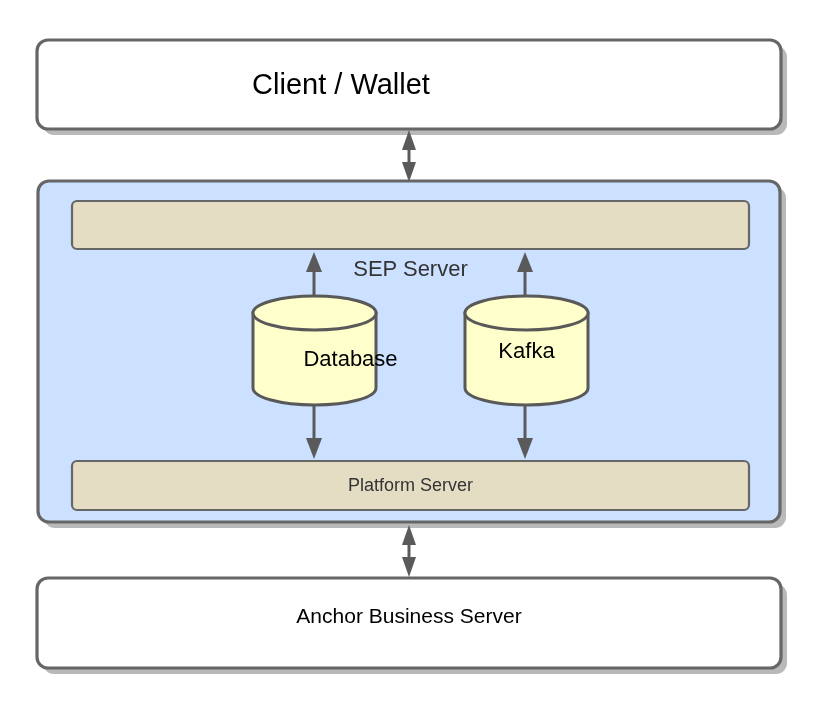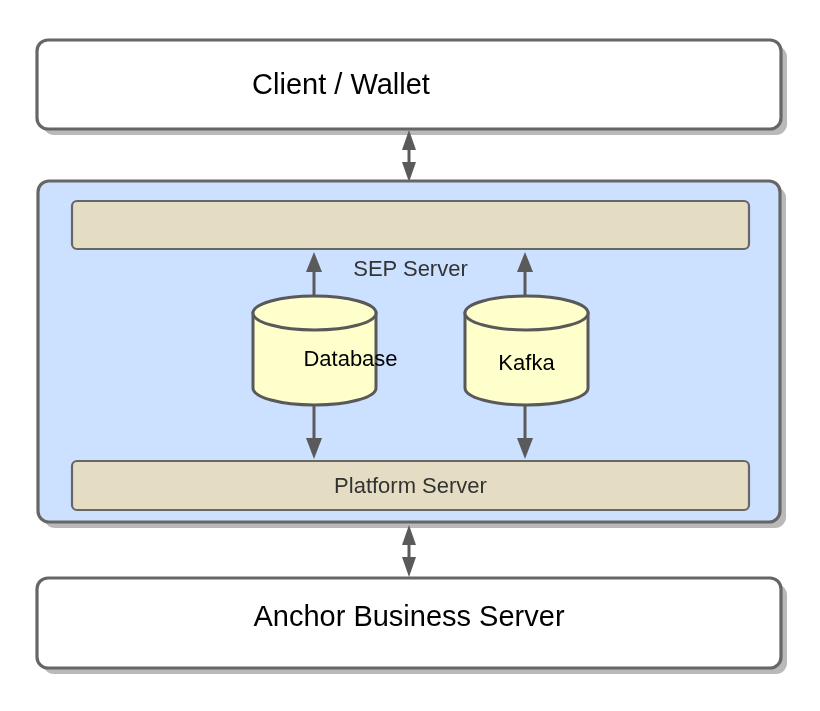--- a/index.html
+++ b/index.html
@@ -33,36 +33,36 @@
     text-align: center;
     pointer-events: none;
     white-space: nowrap;
   }
   .lbl-client {
     left: 37px; top: 40px; width: 608px; height: 89px;
     font-size: 29px; color: #000000;
   }
   .lbl-anchor {
     left: 37px; top: 578px; width: 744px; height: 76px;
-    font-size: 29px; color: #000000;
+    font-size: 21px; color: #000000;
   }
   .lbl-sep {
     left: 72px; top: 201px; width: 677px; height: 48px;
     font-size: 22px; color: #333333; margin-top: 44px;
   }
   .lbl-platform {
     left: 72px; top: 461px; width: 677px; height: 49px;
-    font-size: 22px; color: #333333; text-align: center;
+    font-size: 18px; color: #333333; text-align: center;
   }
   .lbl-database {
     left: 253px; top: 312px; width: 123px; height: 93px;
     font-size: 22px; color: #000000; margin-left: 36px;
   }
   .lbl-kafka {
-    left: 465px; top: 316px; width: 123px; height: 93px;
+    left: 465px; top: 304px; width: 123px; height: 93px;
     font-size: 22px; color: #000000;
   }
 </style>
 </head>
 <body>
 
 <div id="diagram">
 
   <svg class="layer" viewBox="0 0 820 711" xmlns="http://www.w3.org/2000/svg">
 

